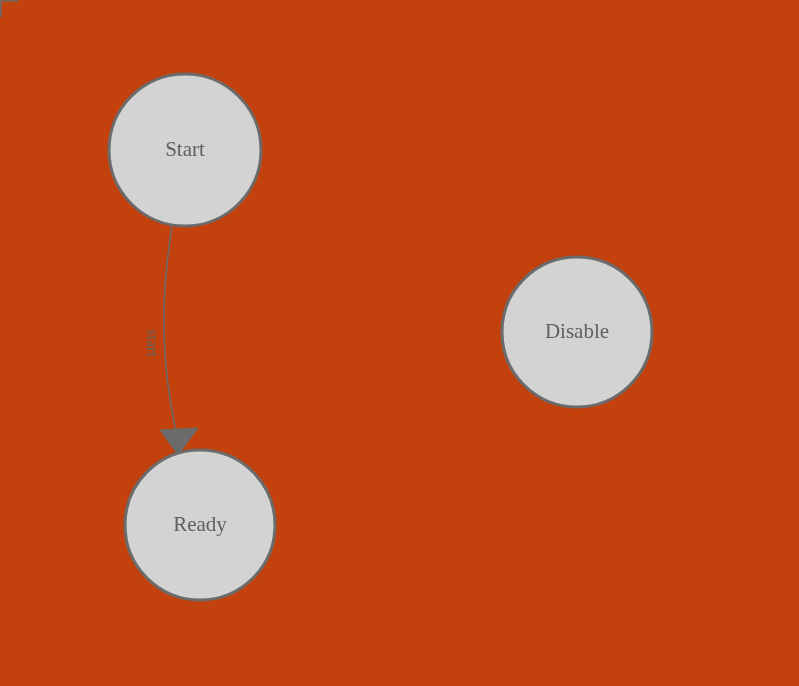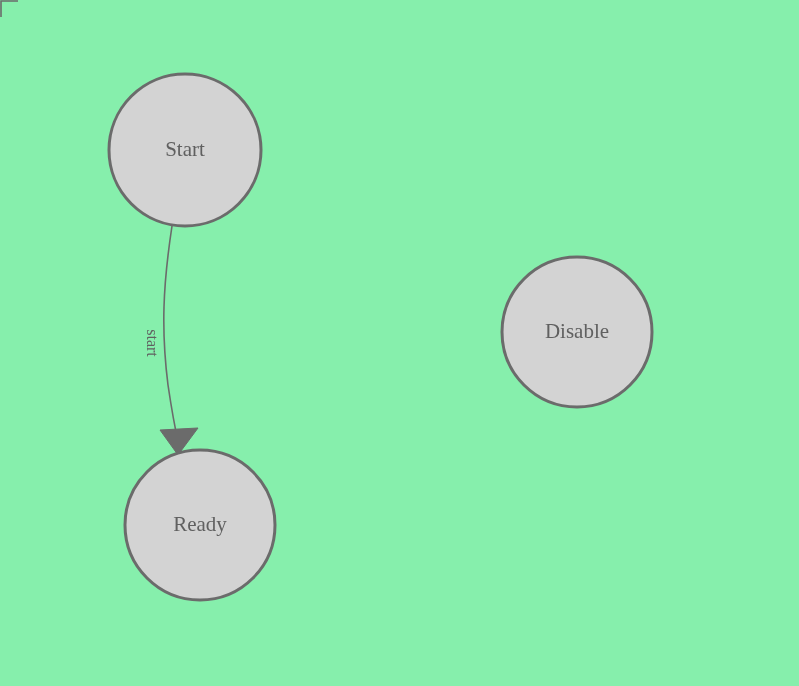--- a/index.html
+++ b/index.html
@@ -8,21 +8,21 @@
     padding: 0;
     background: #ffffff;
   }
   body {
     font-family: "Liberation Serif", "DejaVu Serif", serif;
   }
   #canvas {
     position: relative;
     width: 799px;
     height: 686px;
-    background: #86efac;
+    background: #c2410c;
     overflow: hidden;
   }
   #diagram-svg {
     position: absolute;
     left: 0;
     top: 0;
     width: 799px;
     height: 686px;
   }
   .node-circle {

